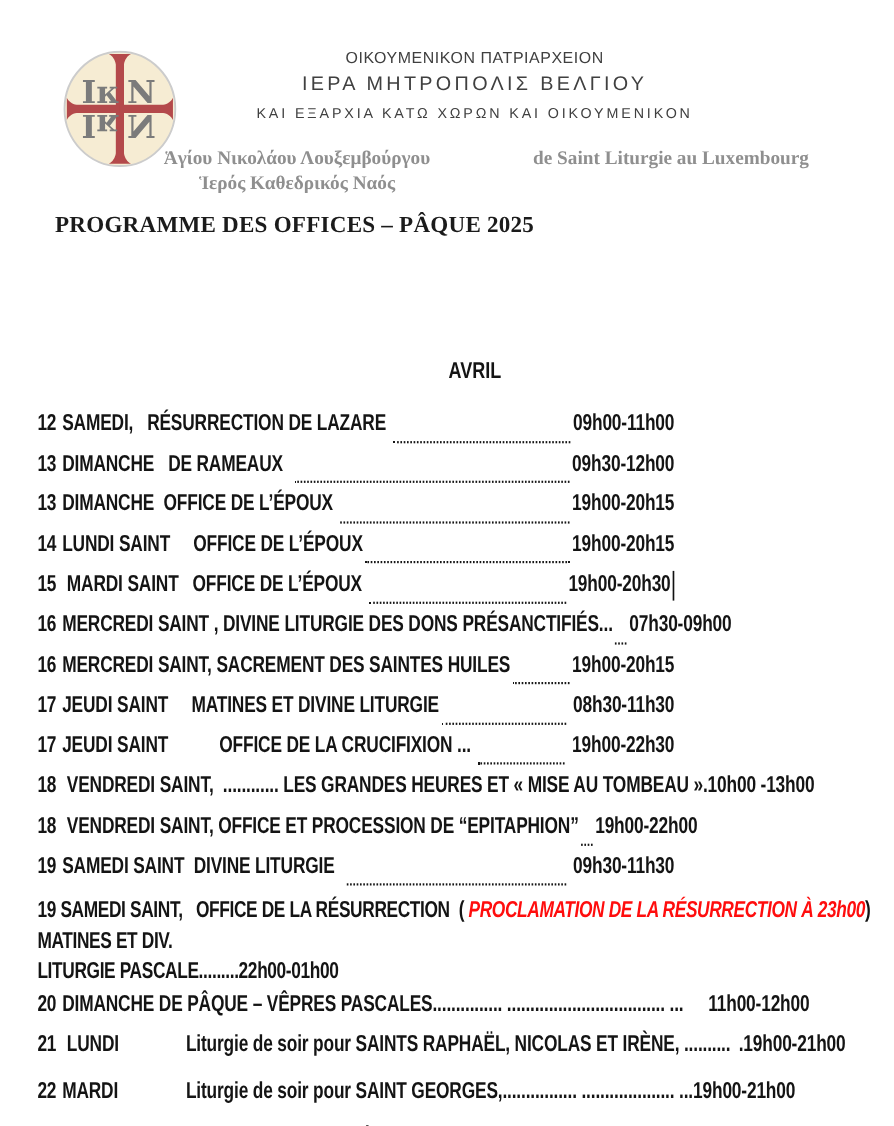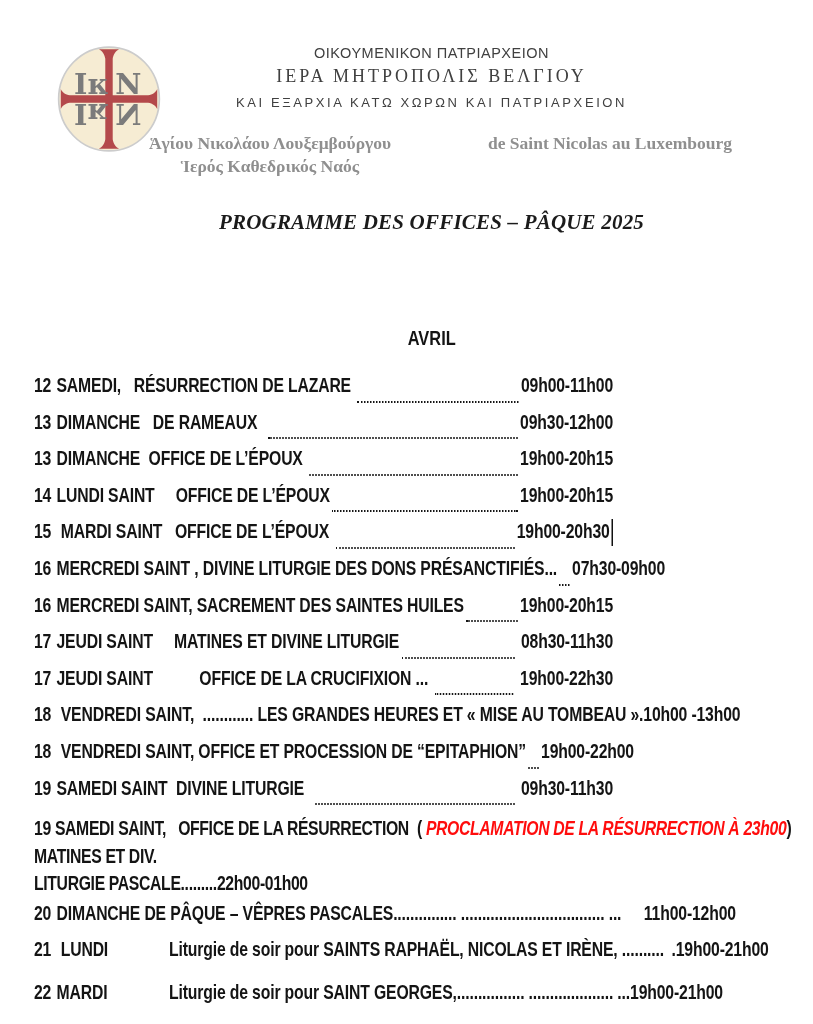--- a/index.html
+++ b/index.html
@@ -8,31 +8,31 @@
     width:813px;height:1024px;
     background:#ffffff;
     overflow:hidden;
     font-family:"Liberation Sans",sans-serif;
   }
   
   .hdr{position:absolute;top:0;left:0;width:813px;height:250px;}
   .logo{position:absolute;left:55px;top:46px;width:108px;height:106px;}
   .gr-line{position:absolute;left:60px;width:743px;text-align:center;color:#404040;}
   .gr1{top:45px;font-size:14.5px;letter-spacing:.5px;}
-  .gr2{top:66px;font-size:18px;letter-spacing:3px;font-family:Liberation Serif, serif;}
+  .gr2{top:66px;font-size:18px;letter-spacing:3px;}
   .gr3{top:95px;font-size:13px;letter-spacing:2.6px;}
   .church{position:absolute;top:132px;text-align:center;
     font-family:"Liberation Serif","DejaVu Serif",serif;
     font-weight:700;color:#8f8f8f;font-size:17.5px;line-height:23px;}
   .church-gr{left:110px;width:320px;}
   .church-fr{left:450px;width:320px;}
   .doc-title{
-    position:absolute;top:210px;left:50px;width:763px;text-align:center;
+    position:absolute;top:192px;left:50px;width:763px;
     font-family:"Liberation Serif","DejaVu Serif",serif;
-    font-weight:700;font-size:21px;color:#1b1b1b;letter-spacing:.2px;font-style:italic;
+    font-weight:700;font-size:21px;color:#1b1b1b;letter-spacing:.2px;
   }
   
   .month{
     position:absolute;top:326px;left:25px;width:813px;text-align:center;
   }
   .month span{
     display:inline-block;font-weight:700;font-size:21px;color:#141414;
     transform:scaleX(.78);transform-origin:center;
   }
   .sched{
@@ -72,27 +72,27 @@
         <text x="17" y="45">Ικ</text>
         <text x="56" y="45">Ν</text>
         <g transform="translate(0,100) scale(1,-1)">
           <text x="17" y="45">Ικ</text>
           <text x="56" y="45">Ν</text>
         </g>
       </g>
     </svg>
     <div class="gr-line gr1">ΟΙΚΟΥΜΕΝΙΚΟΝ ΠΑΤΡΙΑΡΧΕΙΟΝ</div>
     <div class="gr-line gr2">ΙΕΡΑ ΜΗΤΡΟΠΟΛΙΣ ΒΕΛΓΙΟΥ</div>
-    <div class="gr-line gr3">ΚΑΙ ΕΞΑΡΧΙΑ ΚΑΤΩ ΧΩΡΩΝ ΚΑΙ ΠΑΤΡΙΑΡΧΕΙΟΝ</div>
+    <div class="gr-line gr3">ΚΑΙ ΕΞΑΡΧΙΑ ΚΑΤΩ ΧΩΡΩΝ ΚΑΙ ΟΙΚΟΥΜΕΝΙΚΟΝ</div>
     <div class="church church-gr">
       <div>Ἁγίου Νικολάου Λουξεμβούργου</div>
       <div>Ἱερός Καθεδρικός Ναός</div>
     </div>
     <div class="church church-fr">
-      <div>de Saint Nicolas au Luxembourg</div>
+      <div>de Saint Liturgie au Luxembourg</div>
     </div>
   </div>
 
   <div class="doc-title">PROGRAMME DES OFFICES – PÂQUE  2025</div>
 
   <div class="month"><span>AVRIL</span></div>
 
   <div class="sched">
     <div id="rows-a">
         <div class="row">

